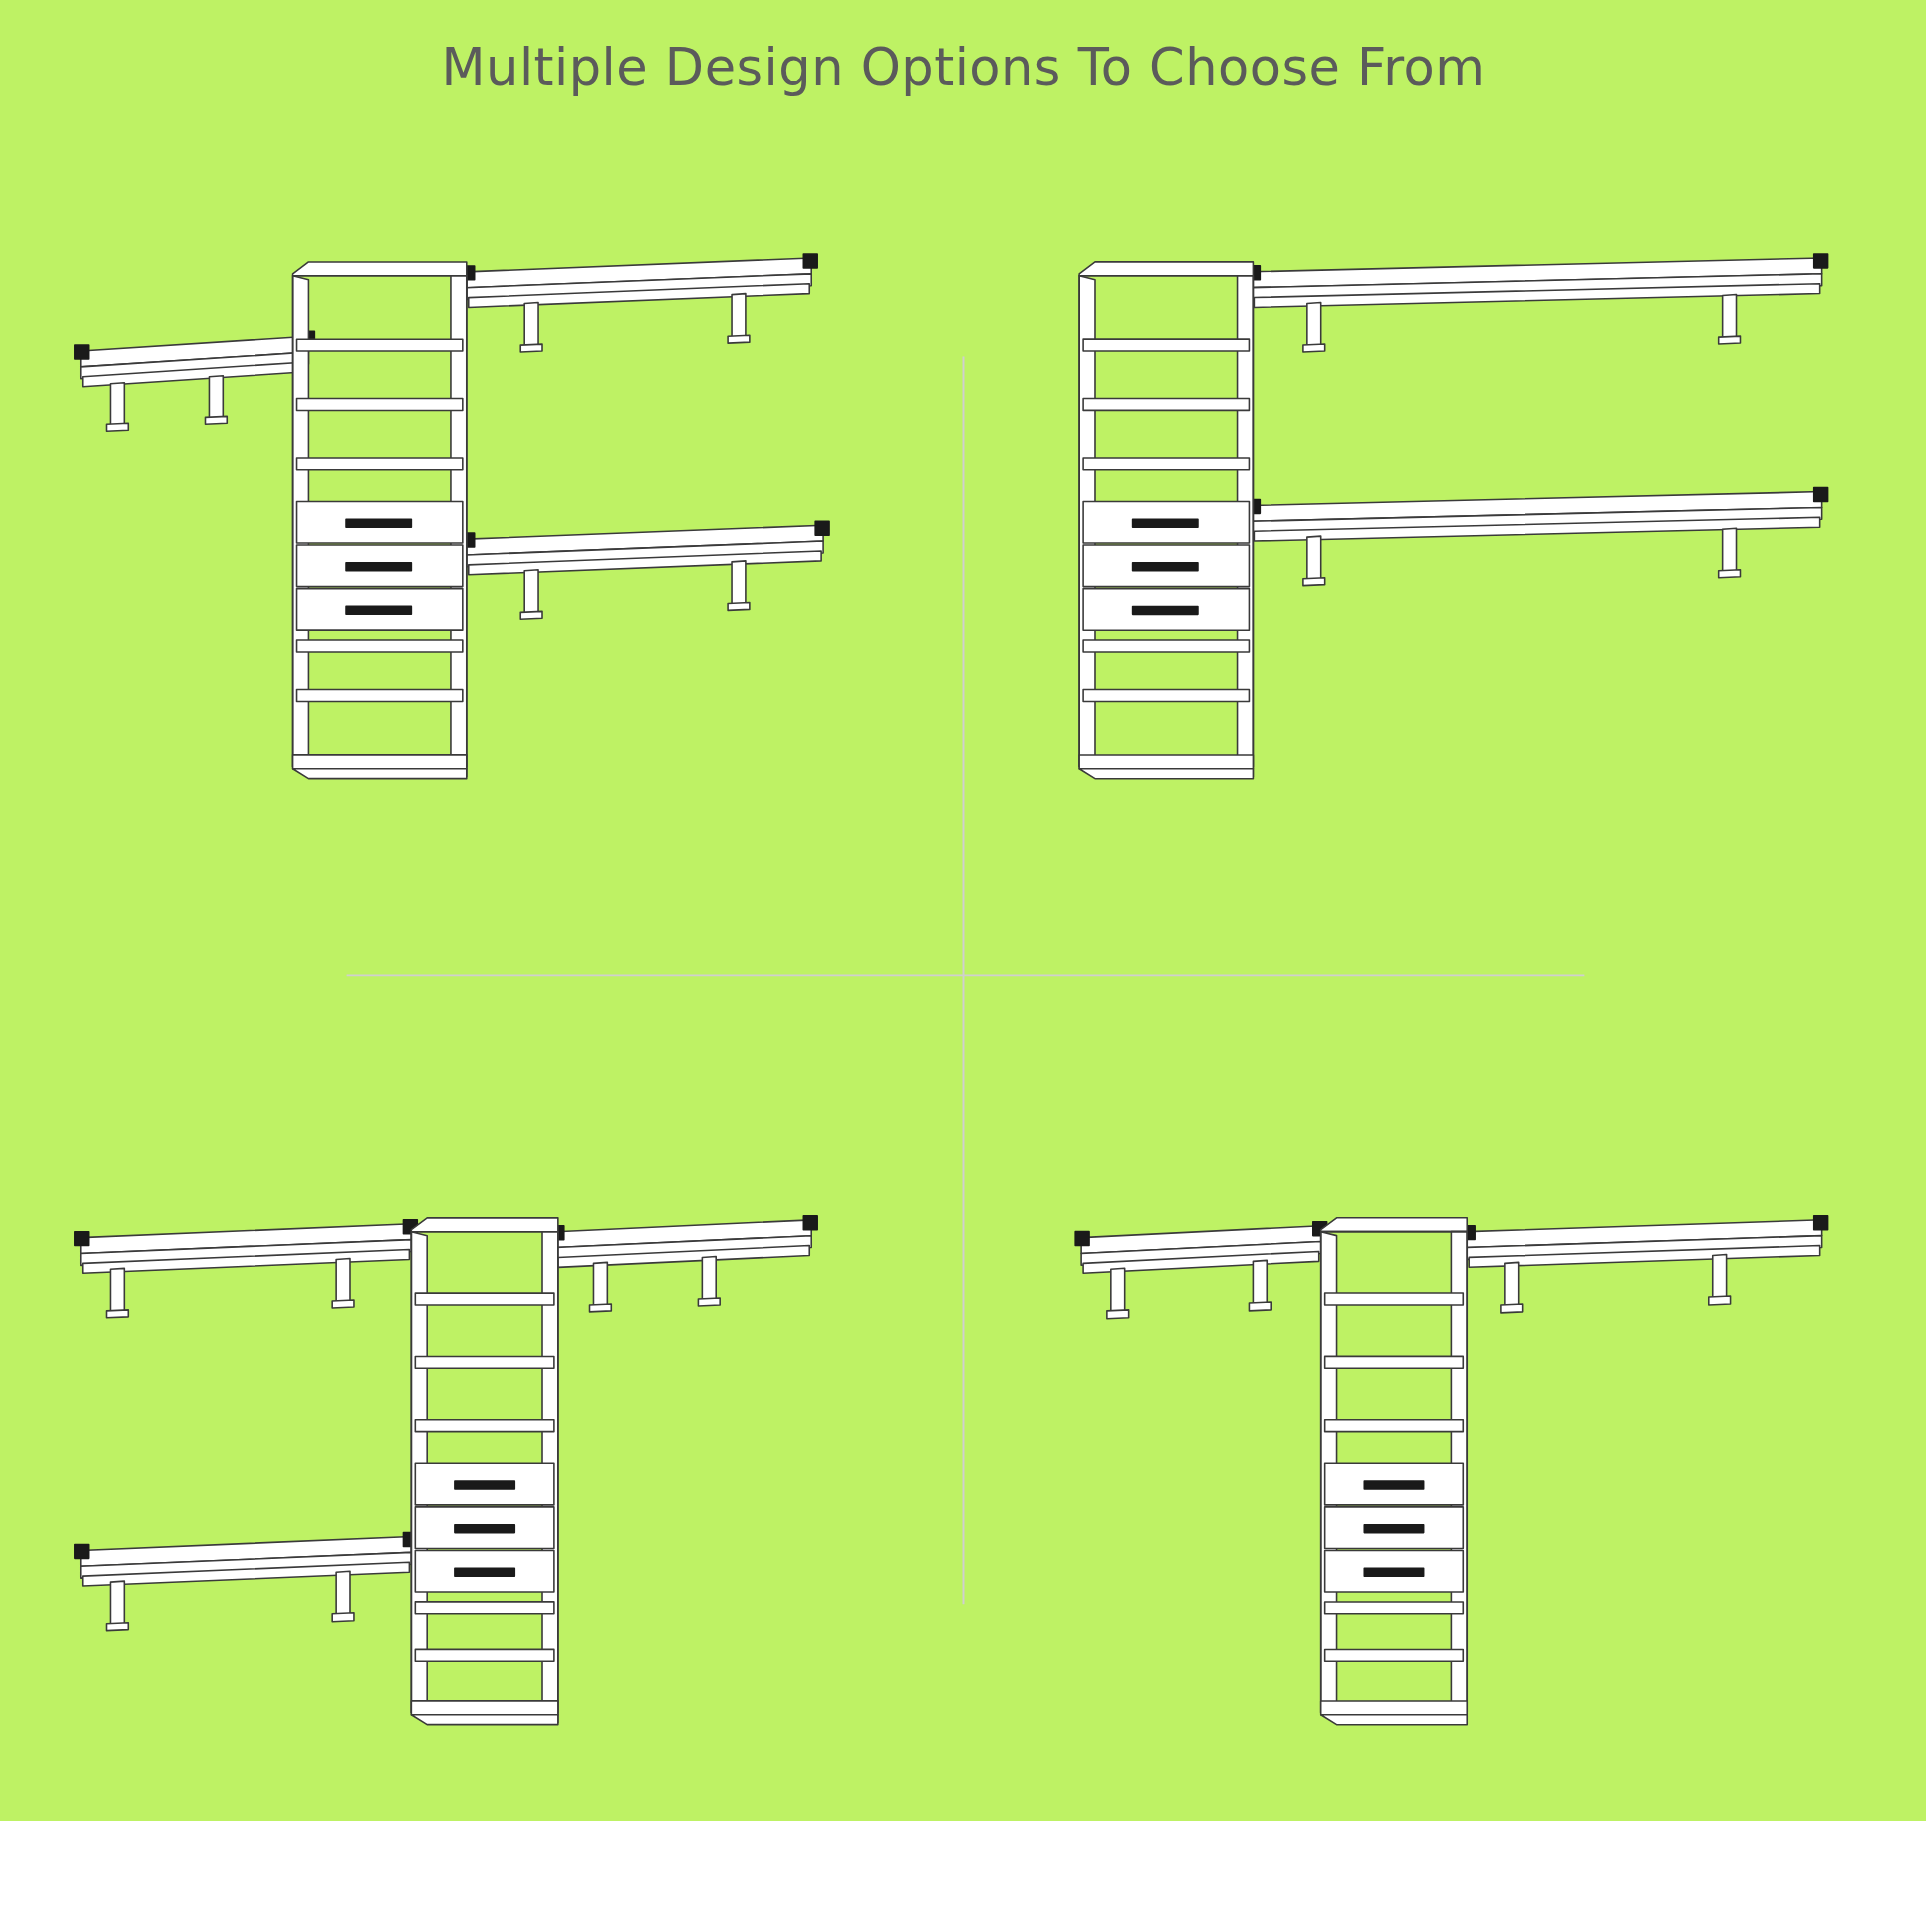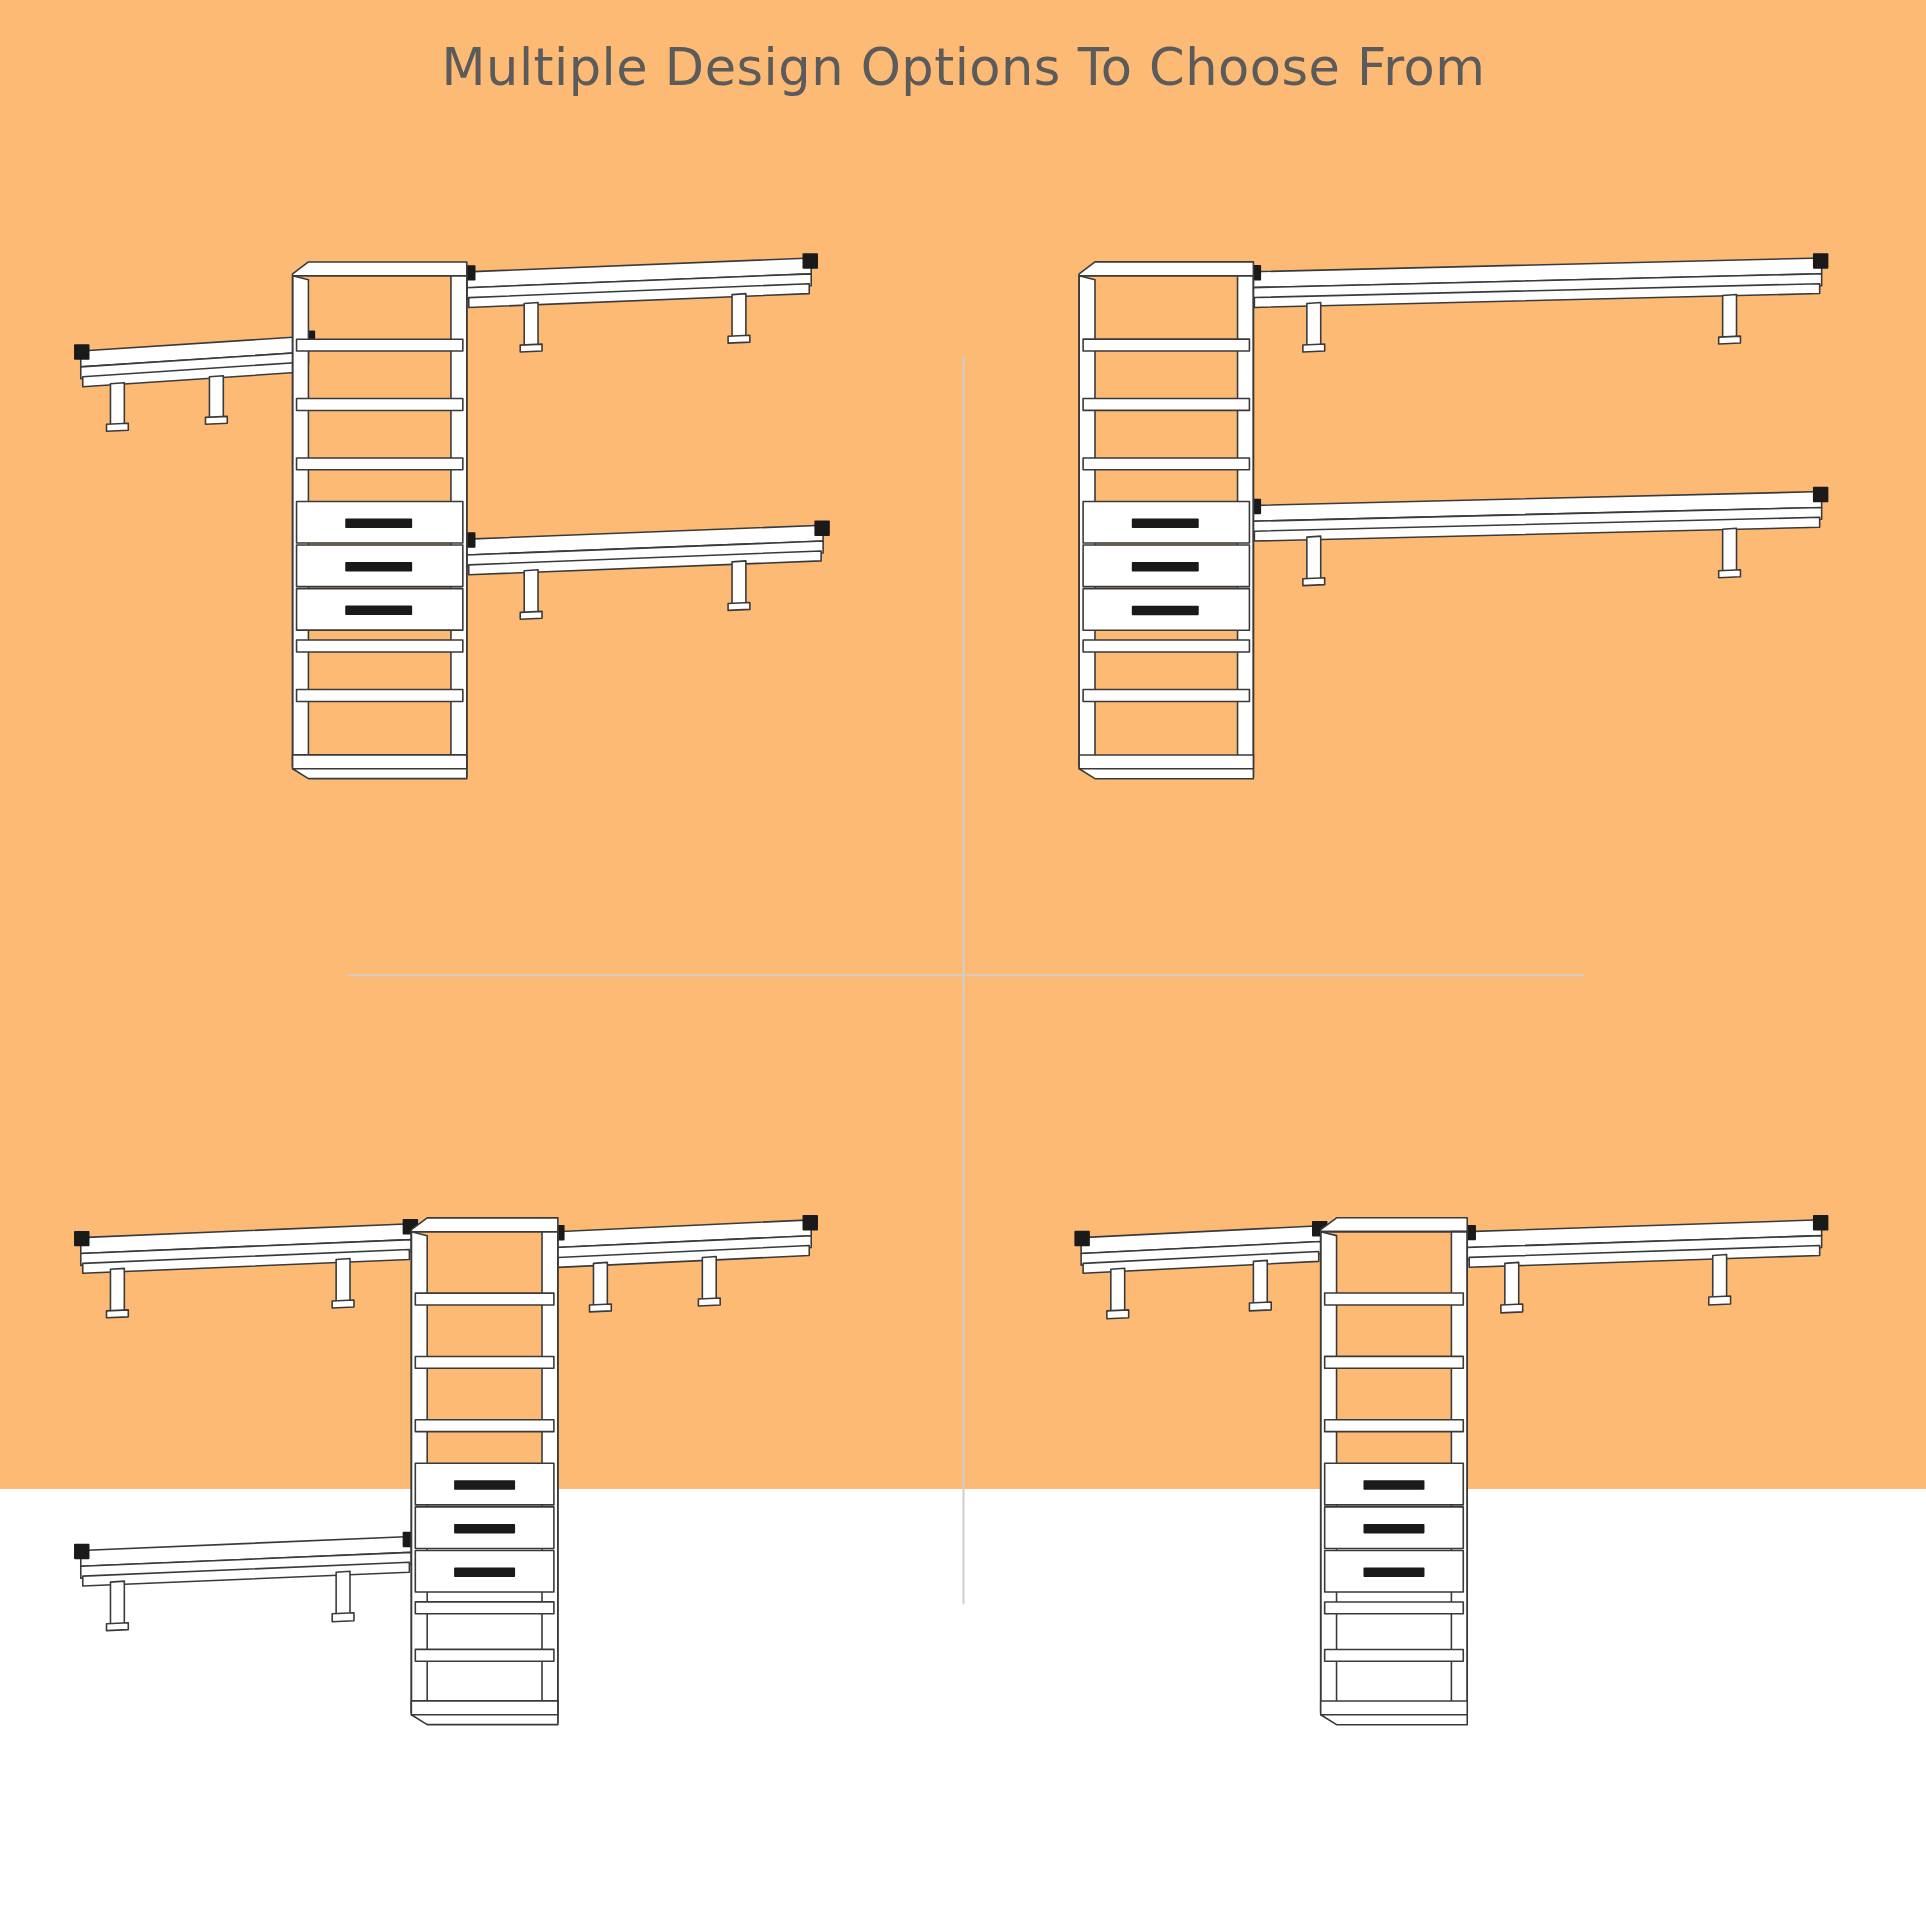--- a/index.html
+++ b/index.html
@@ -9,22 +9,22 @@
   }
   body {
     width: 1927px;
     height: 1927px;
     font-family: "Liberation Sans", sans-serif;
     overflow: hidden;
   }
   #page {
     position: relative;
     width: 1927px;
-    height: 1489px;
-    background: #fdba74;
+    height: 1821px;
+    background: #bef264;
   }
   #title {
     position: absolute;
     top: 38px;
     left: 0;
     width: 1927px;
     text-align: center;
     font-family: "DejaVu Sans", sans-serif;
     font-size: 51px;
     font-weight: 400;

